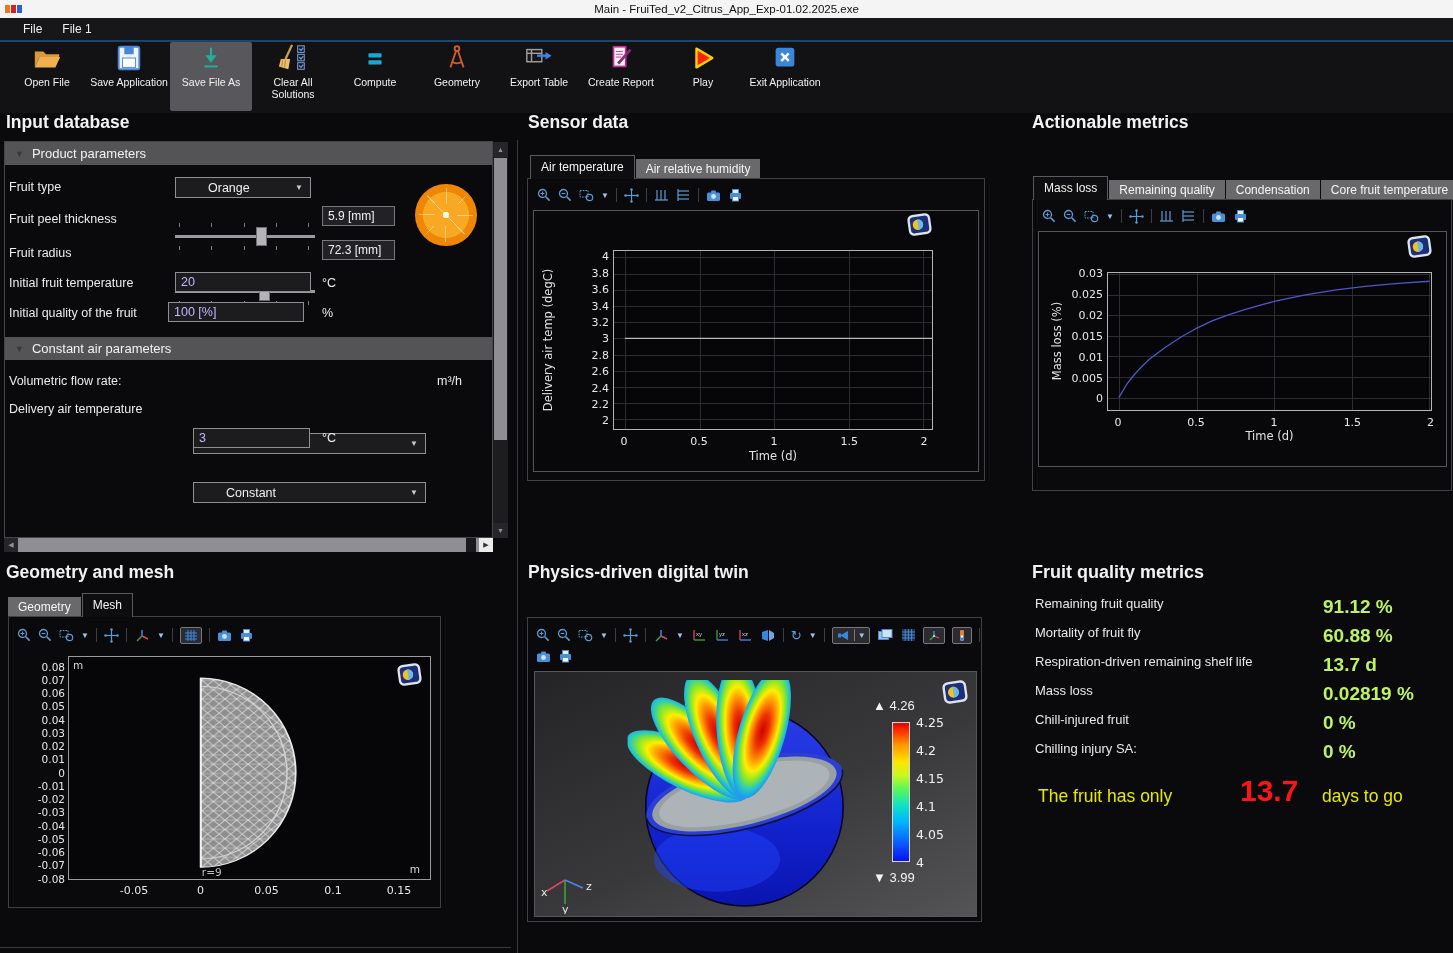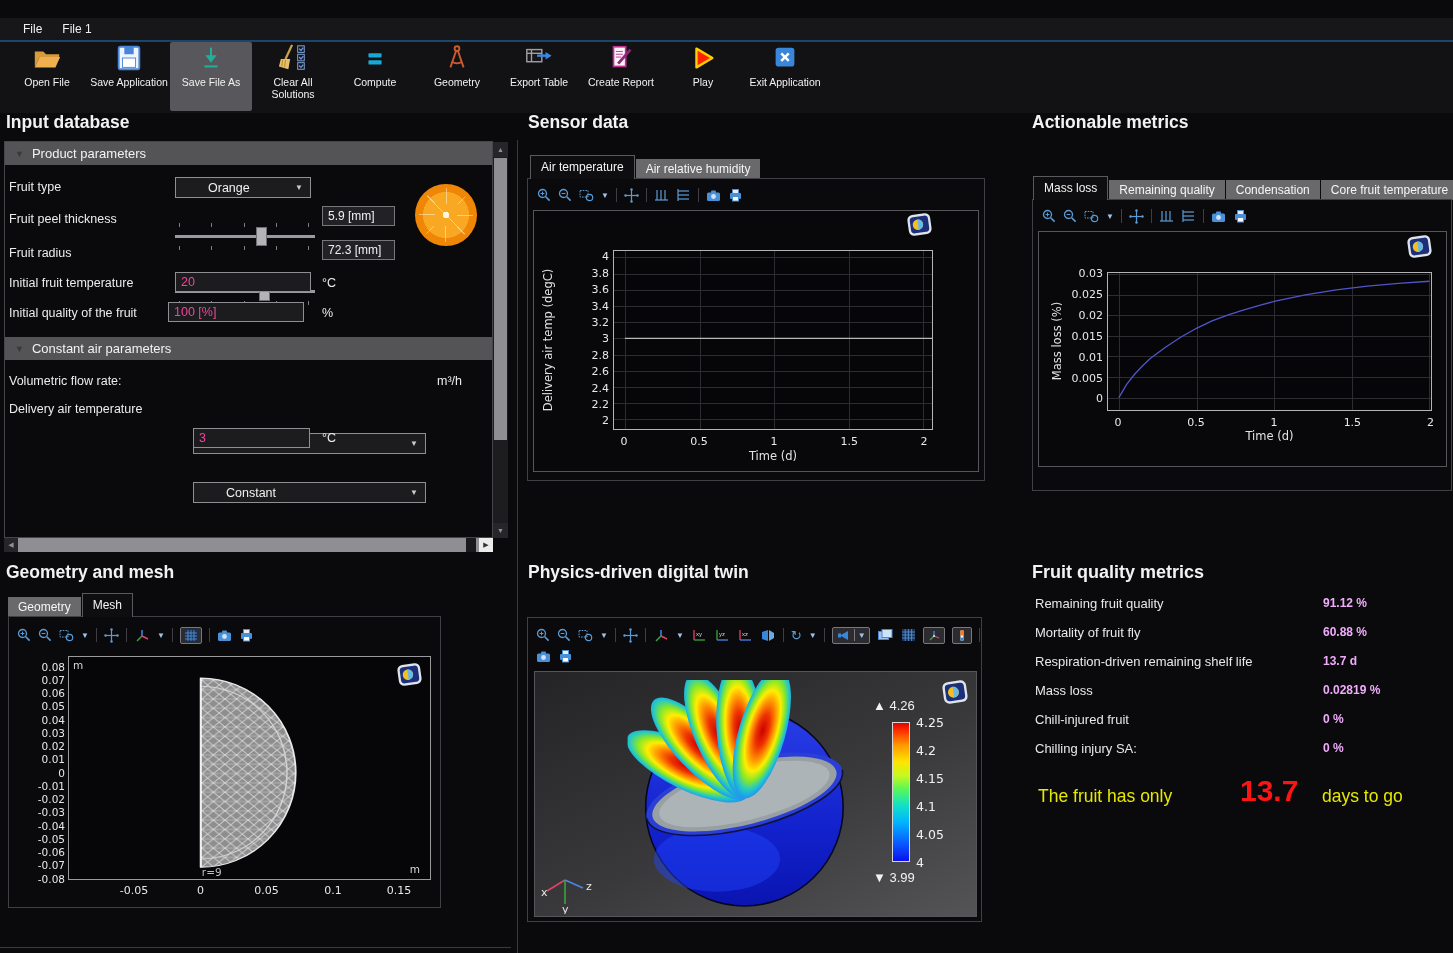--- a/index.html
+++ b/index.html
@@ -41,44 +41,52 @@
   .vlabel{position:absolute;transform:rotate(-90deg);white-space:nowrap;font-family:"DejaVu Sans",sans-serif;font-size:11.5px;color:#e2e2e2;text-align:center;}
   .xlabel{position:absolute;text-align:center;font-family:"DejaVu Sans",sans-serif;font-size:11.5px;color:#e2e2e2;}
   .serline{position:absolute;inset:0;width:100%;height:100%;}
   
   .fld-label{font-size:12.5px;color:#ececec;}
   .sect-hd{background:#545457;display:flex;align-items:center;gap:8px;padding-left:10px;box-sizing:border-box;font-size:13px;color:#f2f2f2;}
   .sect-hd .tri{color:#39393c;font-size:9px;}
   .combo{background:#1c1c1f;border:1px solid #8f8f93;box-sizing:border-box;color:#f0f0f0;font-size:12.5px;display:flex;align-items:center;position:relative;}
   .combo .cv{padding-left:32px;}
   .combo .ca{position:absolute;right:7px;font-size:8px;color:#cccccc;}
-  .tin{background:#1c1c1f;border:1px solid #8f8f93;box-sizing:border-box;color:#ec4899;font-size:12.5px;padding:0 5px;font-family:"Liberation Sans",sans-serif;}
+  .tin{background:#1c1c1f;border:1px solid #8f8f93;box-sizing:border-box;color:#c4b5fd;font-size:12.5px;padding:0 5px;font-family:"Liberation Sans",sans-serif;}
   .valbox{background:#222226;border:1px solid #77777b;box-sizing:border-box;color:#f0f0f0;font-size:12px;display:flex;align-items:center;padding-left:5px;}
   .slider{position:relative;height:21px;}
   .slider .trk{position:absolute;left:0;right:0;top:9px;height:3px;background:#9a9a9e;}
   .slider .tickrow{position:absolute;left:4px;right:4px;height:4px;background:repeating-linear-gradient(90deg,#808084 0 1px,transparent 1px 24.5%);}
   .slider .thumb{position:absolute;top:1px;width:11px;height:19px;background:#b4b4b8;border:1px solid #6e6e72;box-sizing:border-box;}
   .unit{font-size:12.5px;color:#ececec;}
   
   .sb-arrow{display:flex;align-items:center;justify-content:center;background:#26262a;color:#909094;font-size:7px;}
   
   .m-label{font-size:13px;color:#e8e8e8;}
-  .m-value{font-size:12px;font-weight:bold;color:#f0abfc;}
+  .m-value{font-size:19px;font-weight:bold;color:#bef264;}
   
   .logo-sm{transform:rotate(-8deg);}
   .rzero{position:absolute;font-family:"DejaVu Sans",sans-serif;font-size:10.5px;color:#c0c0c0;}
   .munit{position:absolute;font-family:"DejaVu Sans",sans-serif;font-size:10.5px;color:#d8d8d8;}
   .meshyt{position:absolute;right:0;transform:translateY(-50%);font-family:"DejaVu Sans",sans-serif;font-size:10.5px;color:#e8e8e8;}
   .cbar-lab{position:absolute;transform:translateY(50%);font-family:"DejaVu Sans",sans-serif;font-size:12.5px;color:#f2f2f2;}
 </style>
 </head>
 <body>
 
 <div id="root">
 
+  <div class="abs" id="titlebar">
+    <div class="abs" id="applogo">
+      <i style="background:#e87820"></i>
+        <i style="background:#d82020"></i>
+        <i style="background:#3060c8"></i>
+    </div>
+    <div class="wtitle">Main - FruiTed_v2_Citrus_App_Exp-01.02.2025.exe</div>
+  </div>
 
   <div class="abs" id="menubar">
     <span class="menu-item">File</span>
     <span class="menu-item">File 1</span>
   </div>
 
   <div class="abs" id="toolbar">
     <div class="tb-btn">
       <svg viewBox="0 0 32 32">
           <path d="M3 9h9l3 3h14v3H8L3 26Z" fill="#d99a3a"></path>

